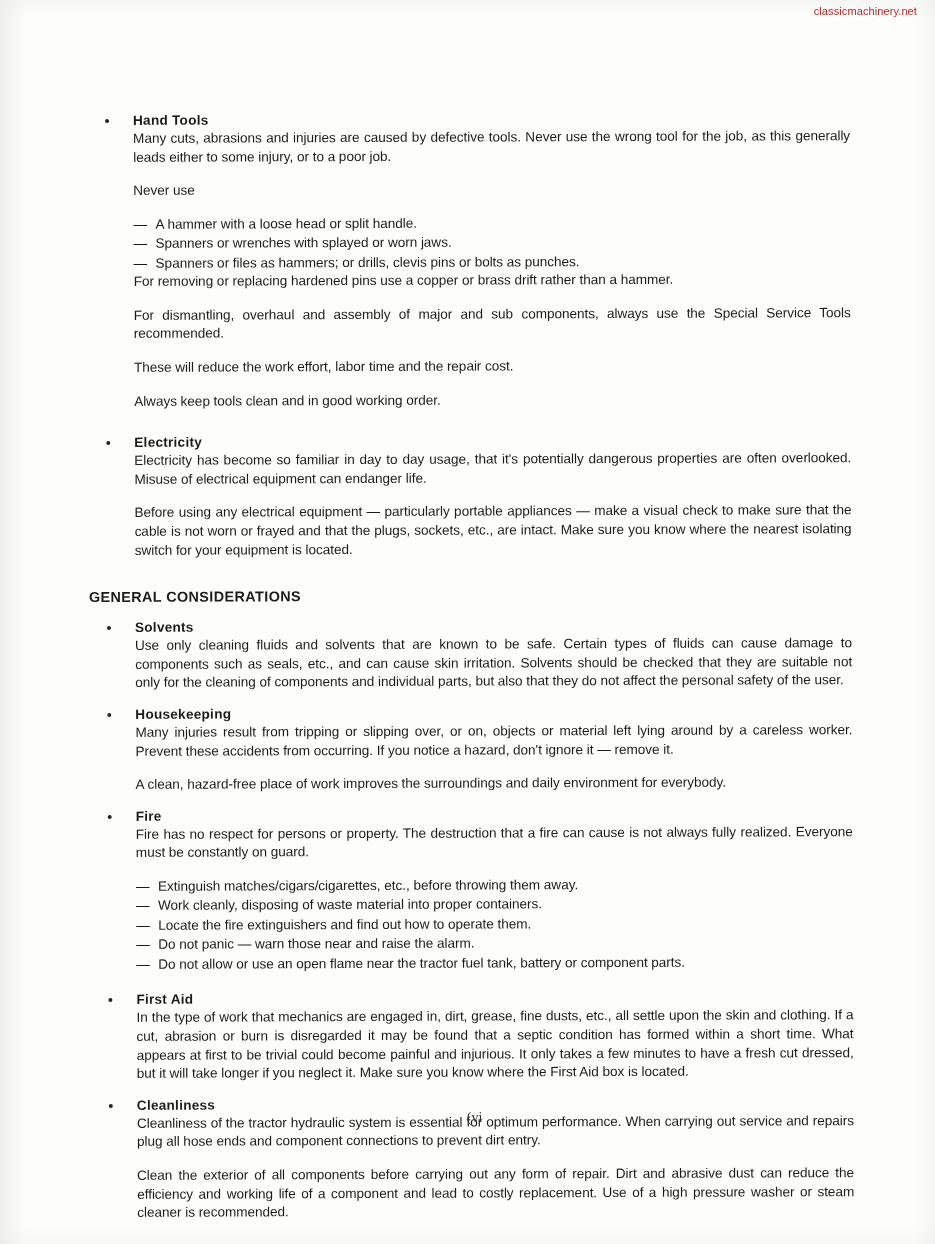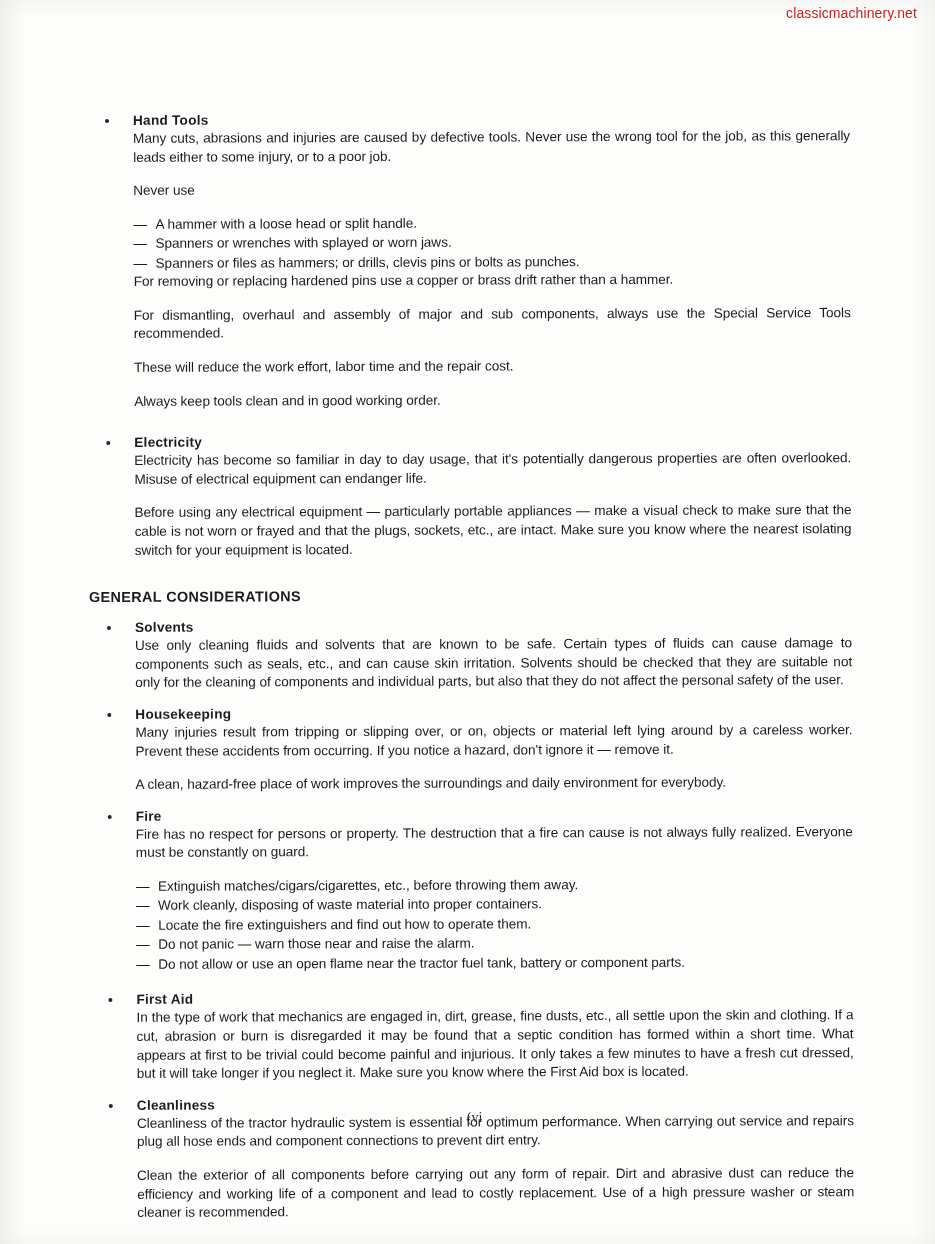--- a/index.html
+++ b/index.html
@@ -26,21 +26,21 @@
       linear-gradient(to left,  rgba(232,232,230,0.40) 0px, rgba(255,255,255,0) 22px),
       linear-gradient(to bottom, rgba(236,236,234,0.40) 0px, rgba(255,255,255,0) 18px),
       linear-gradient(to top,   rgba(236,236,234,0.35) 0px, rgba(255,255,255,0) 16px);
     pointer-events: none;
   }
   #watermark {
     position: absolute;
     top: 5px;
     right: 18px;
     font-family: "Liberation Sans", sans-serif;
-    font-size: 14px;
+    font-size: 11px;
     letter-spacing: 0.1px;
     color: #c62222;
     white-space: nowrap;
   }
   #content {
     position: absolute;
     left: 105px;
     top: 112px;
     width: 745px;
     transform: rotate(-0.22deg);

